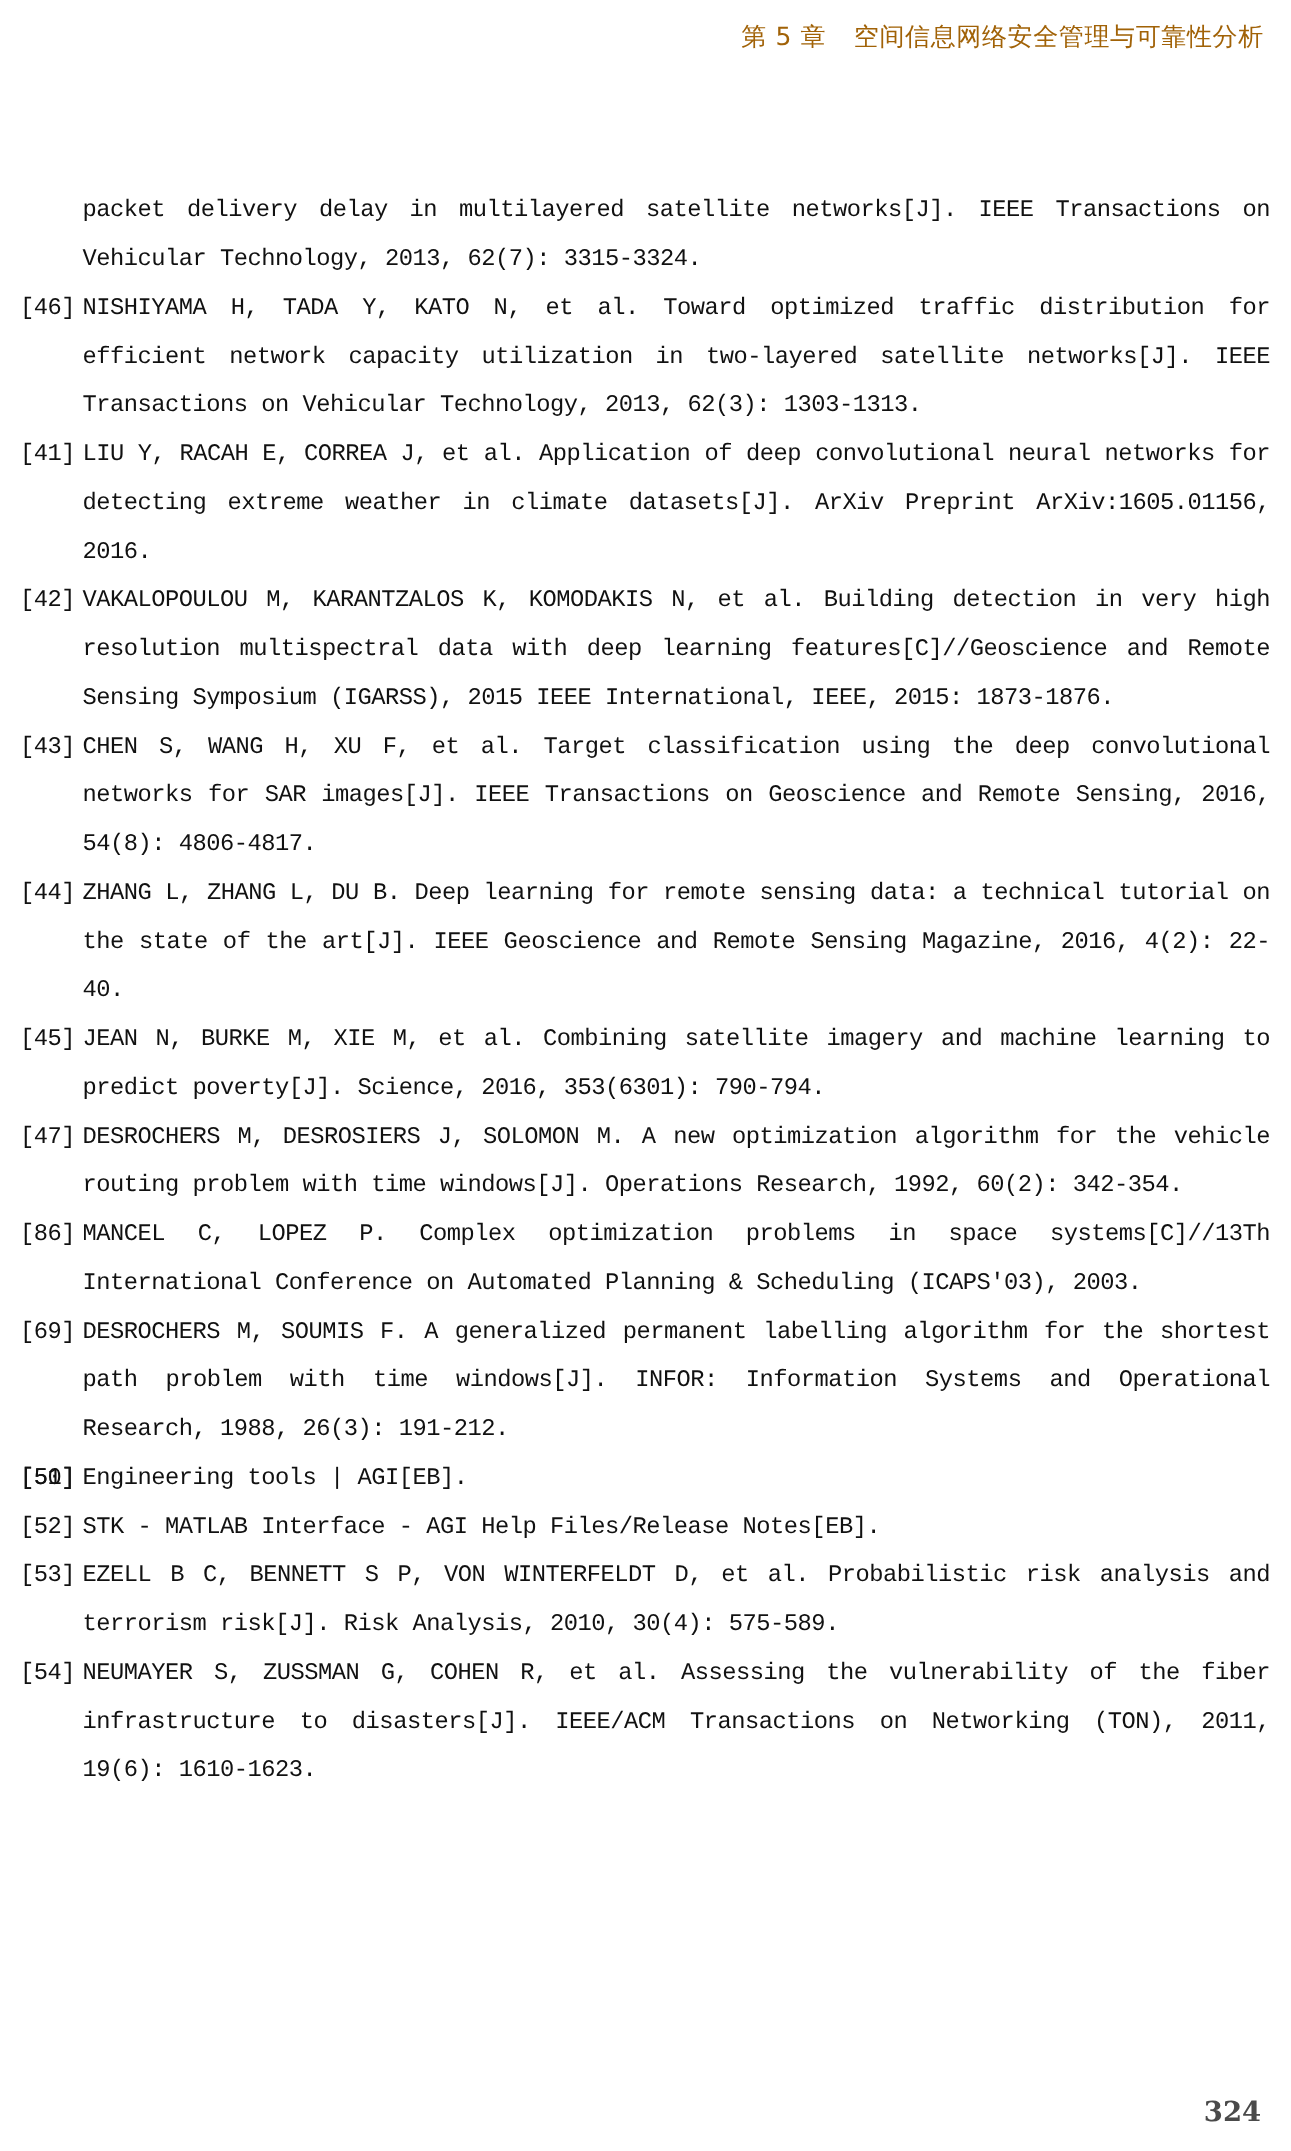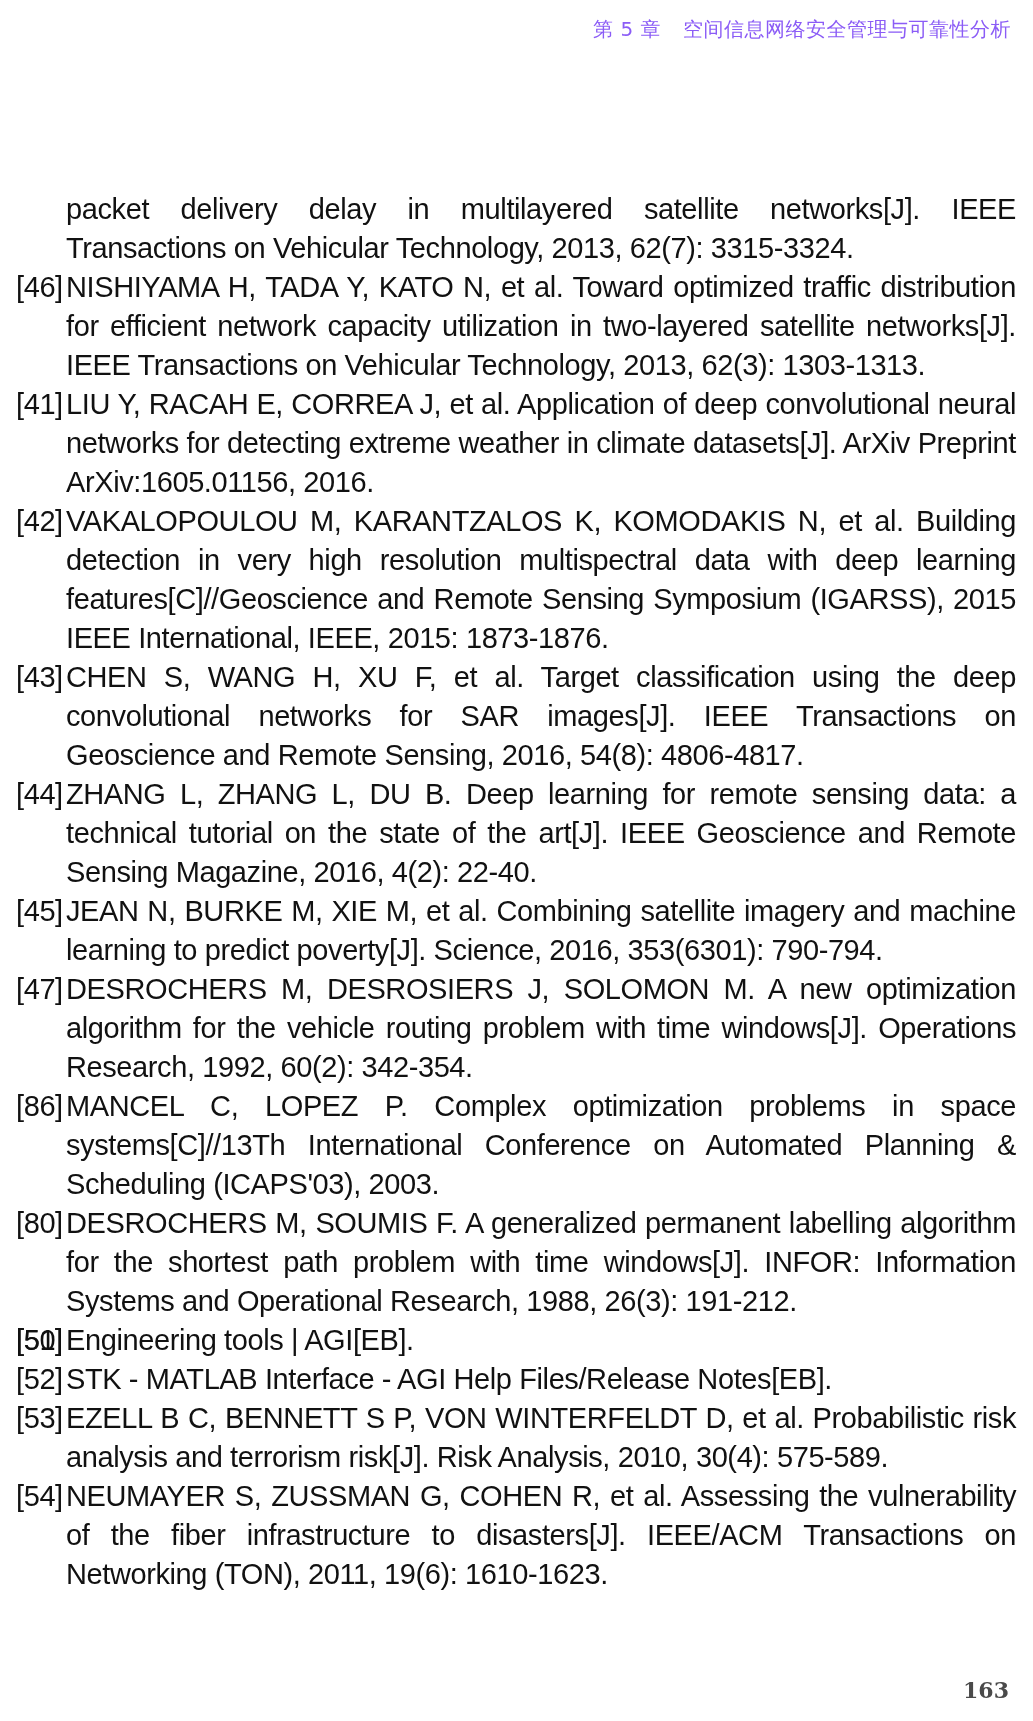--- a/index.html
+++ b/index.html
@@ -13,37 +13,36 @@
       position: relative;
       overflow: hidden;
       color: #111111;
     }
     .running-header {
       position: absolute;
       top: 16px;
       right: 22px;
       font-family: "DejaVu Sans", sans-serif;
       font-size: 20px;
-      color: #8b5cf6;
+      color: #a16207;
       letter-spacing: 0.5px;
       white-space: nowrap;
     }
     .running-header .chapter {
       margin-right: 22px;
     }
     .refs {
       position: absolute;
       top: 149px;
       left: 16px;
       width: 1000px;
-      font-family: Liberation Sans, sans-serif;
-      font-size: 29px;
+      font-family: Liberation Mono, monospace;
+      font-size: 19px;
       line-height: 39px;
       letter-spacing: -0.4px;
-      margin-top: 41px;
     }
     .ref {
       position: relative;
       padding-left: 50px;
       text-align: justify;
       text-align-last: left;
     }
     .ref .num {
       position: absolute;
       left: 0;
@@ -102,21 +101,21 @@
   </div>
   <div class="ref">
     <span class="num">[47]</span>
     <span>DESROCHERS M, DESROSIERS J, SOLOMON M. A new optimization algorithm for the vehicle routing problem with time windows[J]. Operations Research, 1992, 60(2): 342-354.</span>
   </div>
   <div class="ref">
     <span class="num">[86]</span>
     <span>MANCEL C, LOPEZ P. Complex optimization problems in space systems[C]//13Th International Conference on Automated Planning &amp; Scheduling (ICAPS'03), 2003.</span>
   </div>
   <div class="ref">
-    <span class="num">[80]</span>
+    <span class="num">[69]</span>
     <span>DESROCHERS M, SOUMIS F. A generalized permanent labelling algorithm for the shortest path problem with time windows[J]. INFOR: Information Systems and Operational Research, 1988, 26(3): 191-212.</span>
   </div>
   <div class="ref">
     <span class="num">[50]</span>
   </div>
   <div class="ref">
     <span class="num">[51]</span>
     <span>Engineering tools | AGI[EB].</span>
   </div>
   <div class="ref">
@@ -126,13 +125,13 @@
   <div class="ref">
     <span class="num">[53]</span>
     <span>EZELL B C, BENNETT S P, VON WINTERFELDT D, et al. Probabilistic risk analysis and terrorism risk[J]. Risk Analysis, 2010, 30(4): 575-589.</span>
   </div>
   <div class="ref">
     <span class="num">[54]</span>
     <span>NEUMAYER S, ZUSSMAN G, COHEN R, et al. Assessing the vulnerability of the fiber infrastructure to disasters[J]. IEEE/ACM Transactions on Networking (TON), 2011, 19(6): 1610-1623.</span>
   </div>
 </div>
 
-<div class="page-number">163</div>
+<div class="page-number">324</div>
 
 </body></html>

